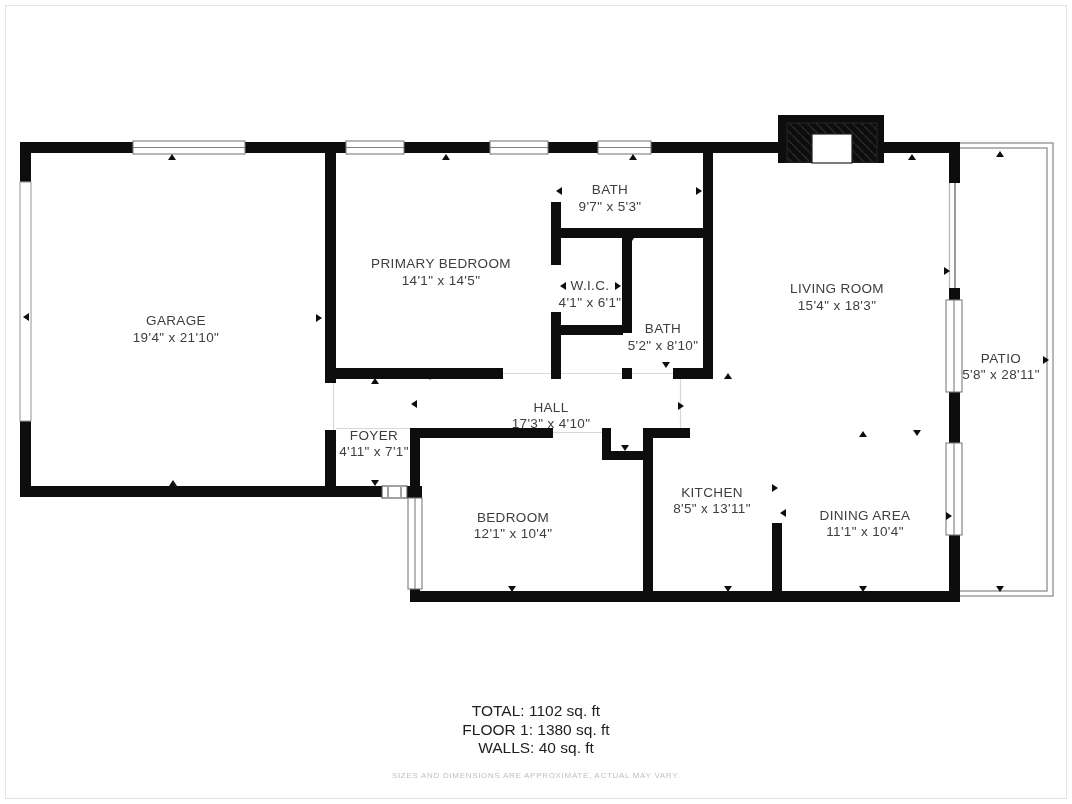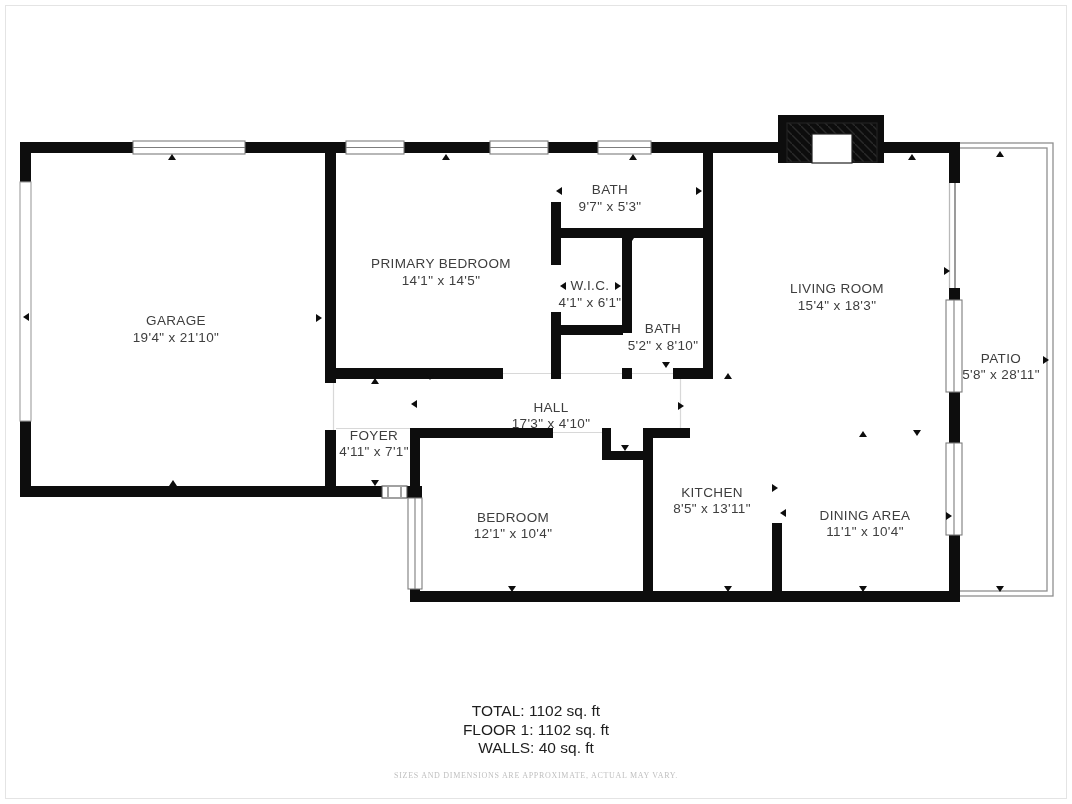--- a/index.html
+++ b/index.html
@@ -13,21 +13,21 @@
     font-family:"Liberation Sans",sans-serif;
     font-size:13.5px;fill:#3e3e3e;letter-spacing:.35px;
   }
   .summary{
     position:absolute;left:0;top:702px;width:100%;text-align:center;
     color:#1e1e1e;font-size:15.5px;line-height:18.5px;
   }
   .summary p{margin:0;}
   .summary .total{font-weight:400;}
   .disclaimer{
-    margin-top:9px !important;font-size:8px;letter-spacing:.7px;color:#bfbfbf;font-family:Liberation Serif, serif;
+    margin-top:9px !important;font-size:8px;letter-spacing:.7px;color:#bfbfbf;
   }
 </style>
 </head>
 <body>
 
 <div class="canvas">
   <div class="frame"></div>
 
   <svg width="1072" height="690" viewBox="0 0 1072 690">
     <defs>
@@ -197,17 +197,17 @@
       <text class="room-dims" x="513" y="538">12'1" x 10'4"</text>
       <text class="room-name" x="712" y="497">KITCHEN</text>
       <text class="room-dims" x="712" y="513">8'5" x 13'11"</text>
       <text class="room-name" x="865" y="520">DINING AREA</text>
       <text class="room-dims" x="865" y="536">11'1" x 10'4"</text>
     </g>
   </svg>
 
   <div class="summary">
     <p class="total">TOTAL: 1102 sq. ft</p>
-    <p>FLOOR 1: 1102 sq. ft</p>
+    <p>FLOOR 1: 1380 sq. ft</p>
     <p>WALLS: 40 sq. ft</p>
     <p class="disclaimer">SIZES AND DIMENSIONS ARE APPROXIMATE, ACTUAL MAY VARY.</p>
   </div>
 </div>
 
 </body></html>

